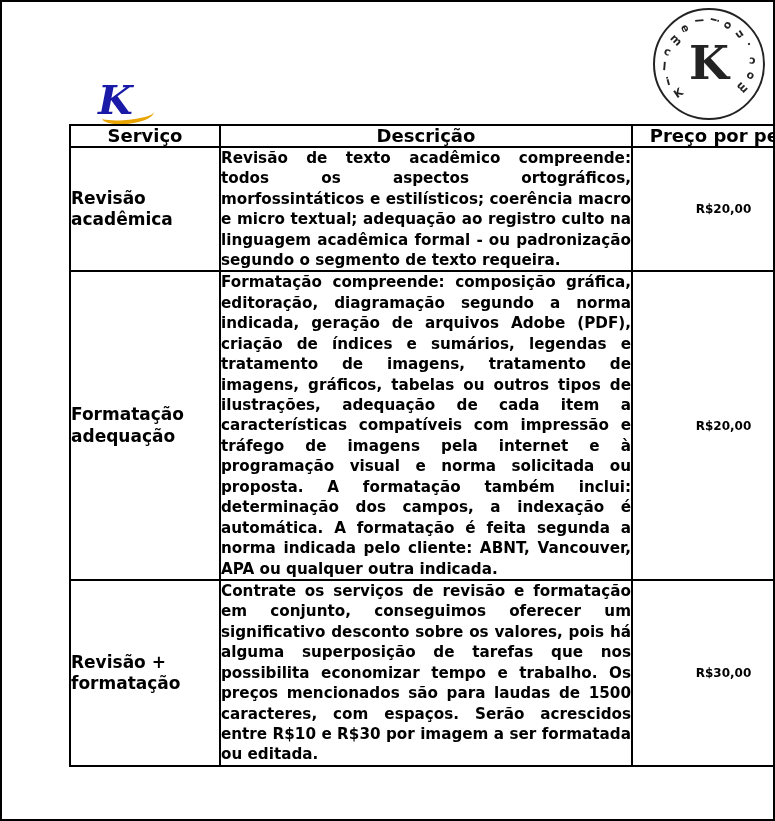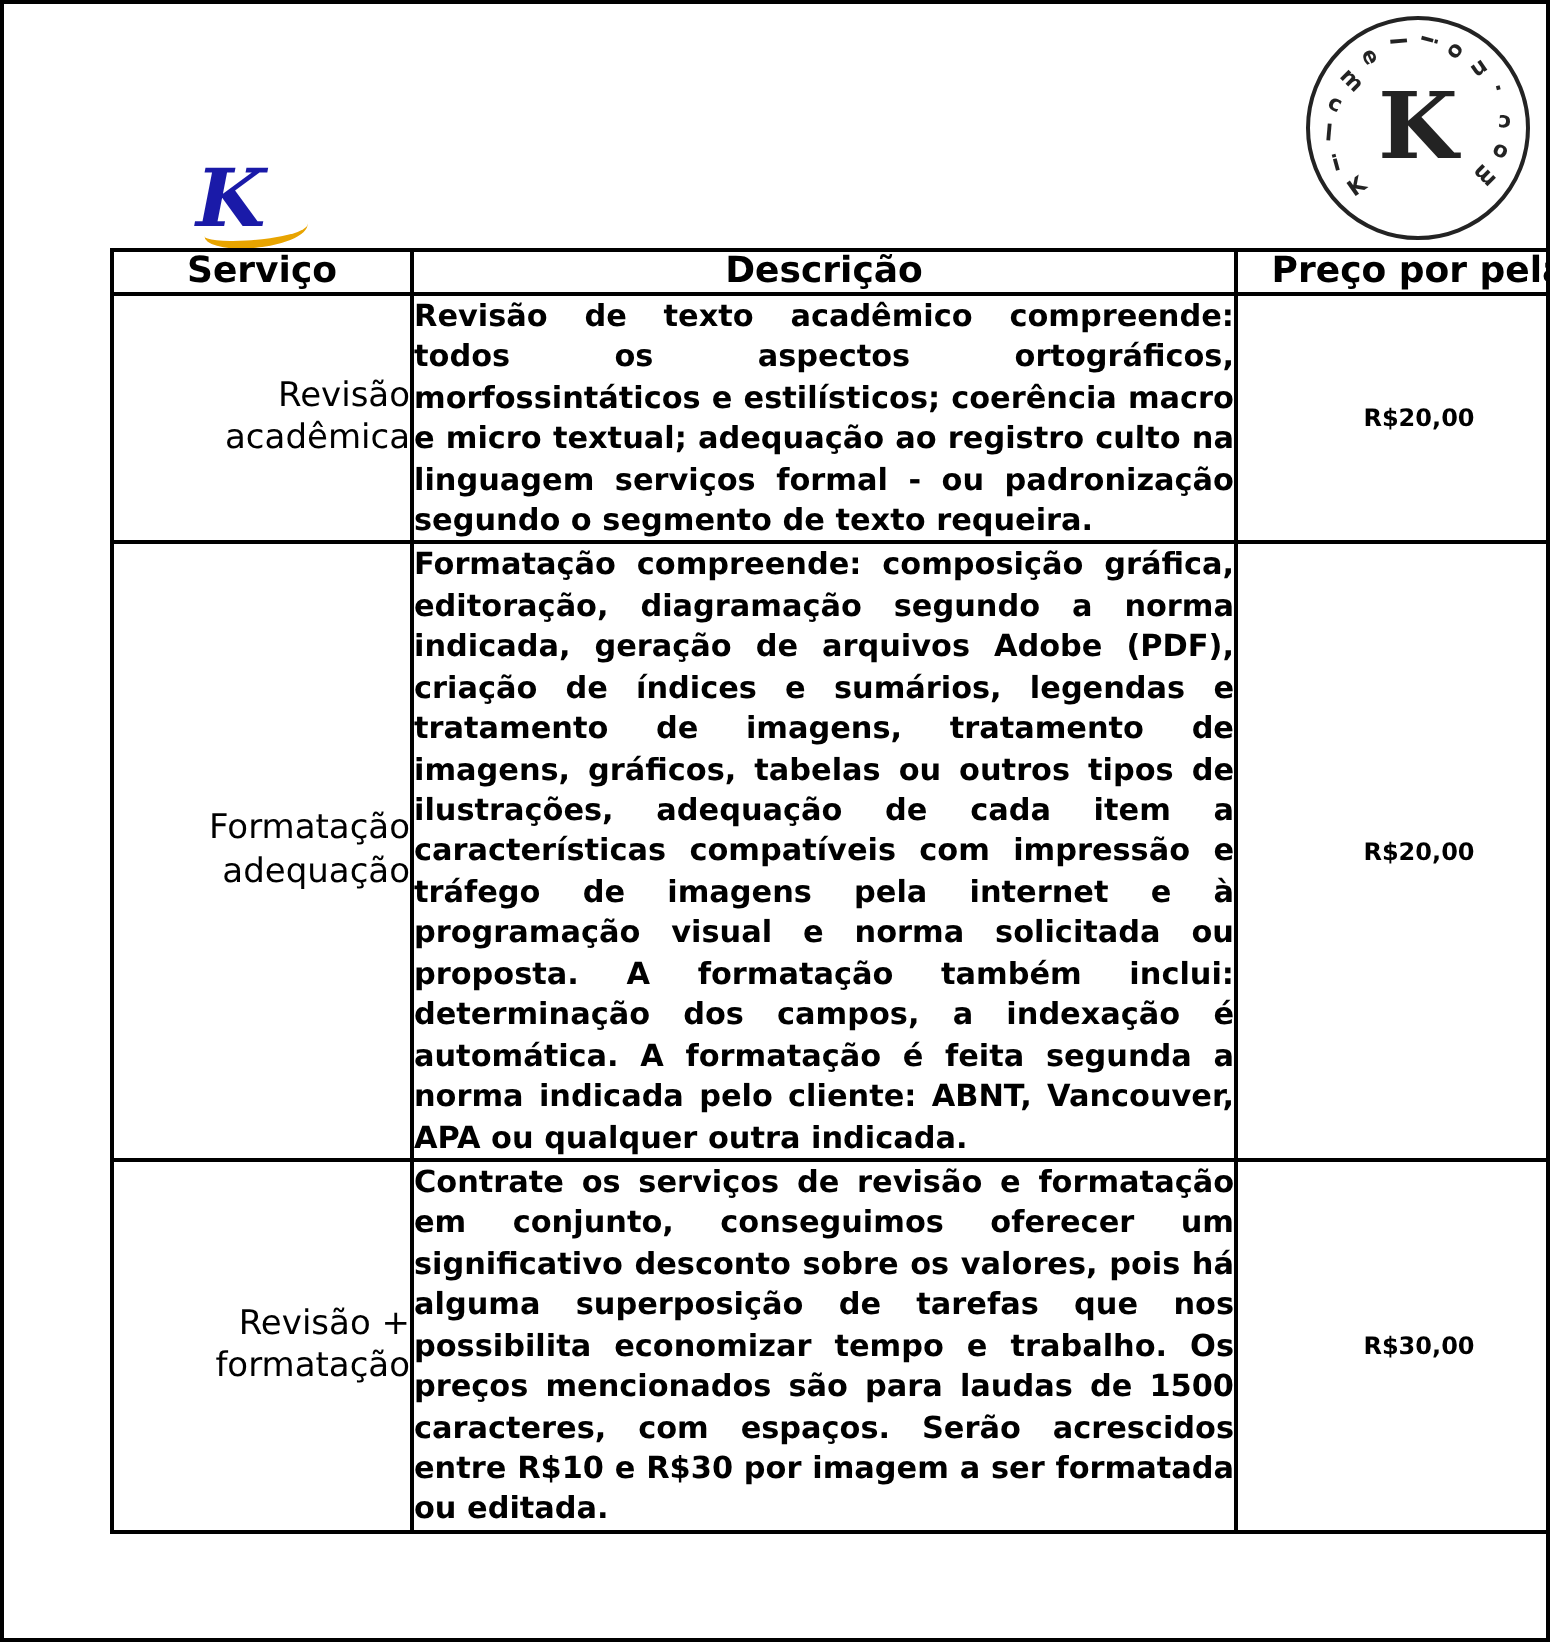--- a/index.html
+++ b/index.html
@@ -86,21 +86,21 @@
     width: 52px;
     height: 14px;
     border-bottom: 4px solid #e8a400;
     border-radius: 0 0 60% 40%;
     transform: rotate(-3deg);
   }
 
   
   .table-wrap {
     position: absolute;
-    left: 18px;
+    left: 32px;
     top: 122px;
     right: 14px;
     padding-left: 35px;
   }
   table.price-table {
     border-collapse: collapse;
     width: 100%;
     table-layout: fixed;
   }
   table.price-table th,
@@ -115,24 +115,24 @@
   thead th {
     font-size: 18px;
     font-weight: 700;
     text-align: center;
     padding: 4px 2px 5px 2px;
     font-family: "DejaVu Sans", sans-serif;
     line-height: 1.1;
   }
 
   td.cell-servico {
-    text-align: right;
+    text-align: left;
     vertical-align: middle;
     font-size: 17px;
-    font-weight: 400;
+    font-weight: 700;
     line-height: 1.25;
     padding: 4px 6px;
   }
   td.cell-preco {
     text-align: center;
     vertical-align: middle;
     font-size: 12px;
     font-weight: 700;
     padding: 4px 6px;
   }
@@ -188,21 +188,21 @@
       <thead>
         <tr>
           <th>Serviço</th>
           <th>Descrição</th>
           <th>Preço por pela</th>
         </tr>
       </thead>
       <tbody>
         <tr>
           <td class="cell-servico">Revisão<br>acadêmica</td>
-          <td class="cell-descricao">Revisão de texto acadêmico compreende: todos os aspectos ortográficos, morfossintáticos e estilísticos; coerência macro e micro textual; adequação ao registro culto na linguagem serviços formal - ou padronização segundo o segmento de texto requeira.</td>
+          <td class="cell-descricao">Revisão de texto acadêmico compreende: todos os aspectos ortográficos, morfossintáticos e estilísticos; coerência macro e micro textual; adequação ao registro culto na linguagem acadêmica formal - ou padronização segundo o segmento de texto requeira.</td>
           <td class="cell-preco">R$20,00</td>
         </tr>
         <tr>
           <td class="cell-servico">Formatação adequação</td>
           <td class="cell-descricao">Formatação compreende: composição gráfica, editoração, diagramação segundo a norma indicada, geração de arquivos Adobe (PDF), criação de índices e sumários, legendas e tratamento de imagens, tratamento de imagens, gráficos, tabelas ou outros tipos de ilustrações, adequação de cada item a características compatíveis com impressão e tráfego de imagens pela internet e à programação visual e norma solicitada ou proposta. A formatação também inclui: determinação dos campos, a indexação é automática. A formatação é feita segunda a norma indicada pelo cliente: ABNT, Vancouver, APA ou qualquer outra indicada.</td>
           <td class="cell-preco">R$20,00</td>
         </tr>
         <tr>
           <td class="cell-servico">Revisão +<br>formatação</td>
           <td class="cell-descricao">Contrate os serviços de revisão e formatação em conjunto, conseguimos oferecer um significativo desconto sobre os valores, pois há alguma superposição de tarefas que nos possibilita economizar tempo e trabalho. Os preços mencionados são para laudas de 1500 caracteres, com espaços. Serão acrescidos entre R$10 e R$30 por imagem a ser formatada ou editada.</td>

